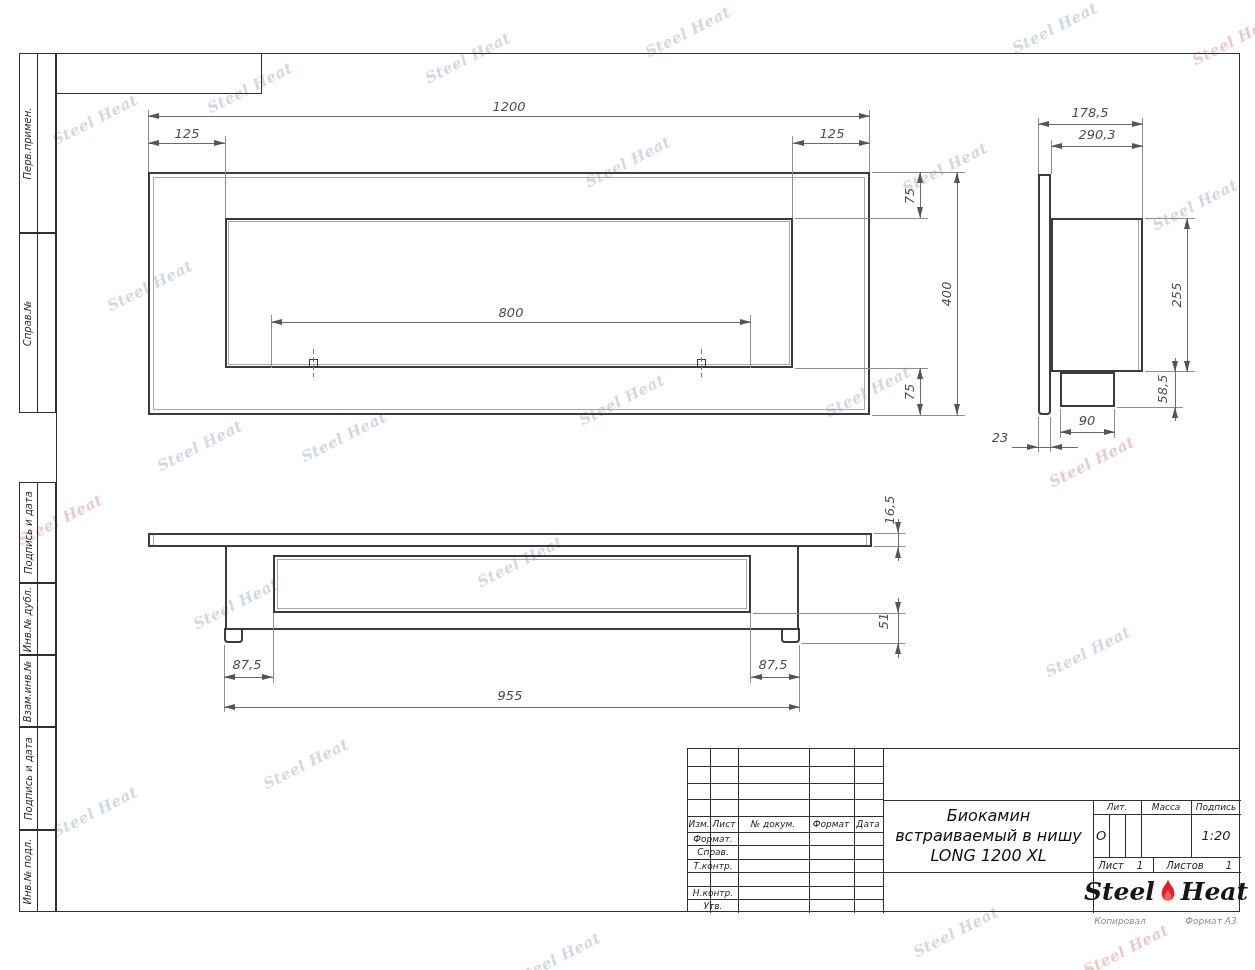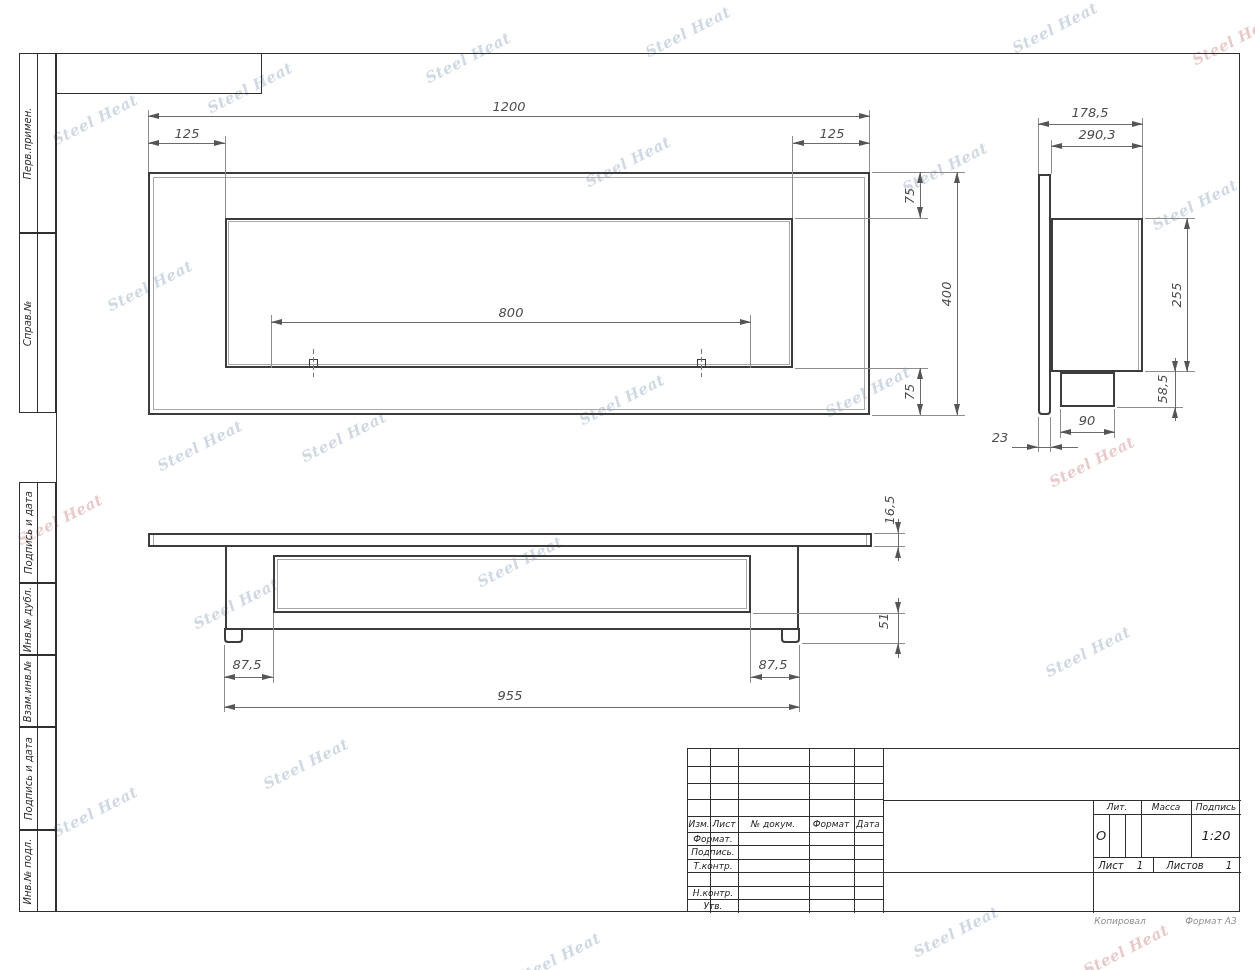--- a/index.html
+++ b/index.html
@@ -282,34 +282,49 @@
     <div class="h" style="left:195px;top:51px;width:358px;height:1px"></div>
     <div class="h" style="left:405px;top:65px;width:148px;height:1px"></div>
     <div class="h" style="left:405px;top:108px;width:148px;height:1px"></div>
 
     <div class="tbl" style="left:11px;top:75px">Изм.</div>
     <div class="tbl" style="left:36px;top:75px">Лист</div>
     <div class="tbl" style="left:85px;top:75px">№ докум.</div>
     <div class="tbl" style="left:143px;top:75px">Формат</div>
     <div class="tbl" style="left:180px;top:75px">Дата</div>
     <div class="tbl" style="left:25px;top:89.5px">Формат.</div>
-    <div class="tbl" style="left:25px;top:103px">Подпись.</div>
+    <div class="tbl" style="left:25px;top:103px">Справ.</div>
     <div class="tbl" style="left:25px;top:116.5px">Т.контр.</div>
     <div class="tbl" style="left:25px;top:143.5px">Н.контр.</div>
     <div class="tbl" style="left:25px;top:157px">Утв.</div>
 
+    <div class="title-cell">
+      <span>Биокамин</span>
+      <span>встраиваемый в нишу</span>
+      <span>LONG 1200 XL</span>
+    </div>
 
     <div class="tbl" style="left:429px;top:58px">Лит.</div>
     <div class="tbl" style="left:478px;top:58px">Масса</div>
     <div class="tbl" style="left:528px;top:58px">Подпись</div>
     <div class="tbl val" style="left:413px;top:86px">О</div>
     <div class="tbl val" style="left:528px;top:86px">1:20</div>
     <div class="tbl md" style="left:423px;top:115.5px">Лист</div>
     <div class="tbl md" style="left:452px;top:115.5px">1</div>
     <div class="tbl md" style="left:497px;top:115.5px">Листов</div>
     <div class="tbl md" style="left:541px;top:115.5px">1</div>
 
+    <div class="logo">
+      <span>Steel</span>
+      <span style="display:inline-flex;margin:0 1px;">
+        <svg width="22" height="28" viewBox="0 0 24 30">
+          <path d="M12 1 C13.5 7 19 9.5 19 17 a7 7.6 0 1 1 -14 0 C5 9.5 10.5 7 12 1 Z" fill="#e31e24"></path>
+          <path d="M12 12 c1 4 4 4.5 4 8.5 a4 4 0 1 1 -8 0 c0 -4 3 -4.5 4 -8.5 Z" fill="#ffffff" opacity="0.3"></path>
+        </svg>
+      </span>
+      <span>Heat</span>
+    </div>
   </div>
 
   <div class="foot-note" style="left:1120px;top:921px">Копировал</div>
   <div class="foot-note" style="left:1211px;top:921px">Формат А3</div>
 
 </div>
 
 </body></html>

